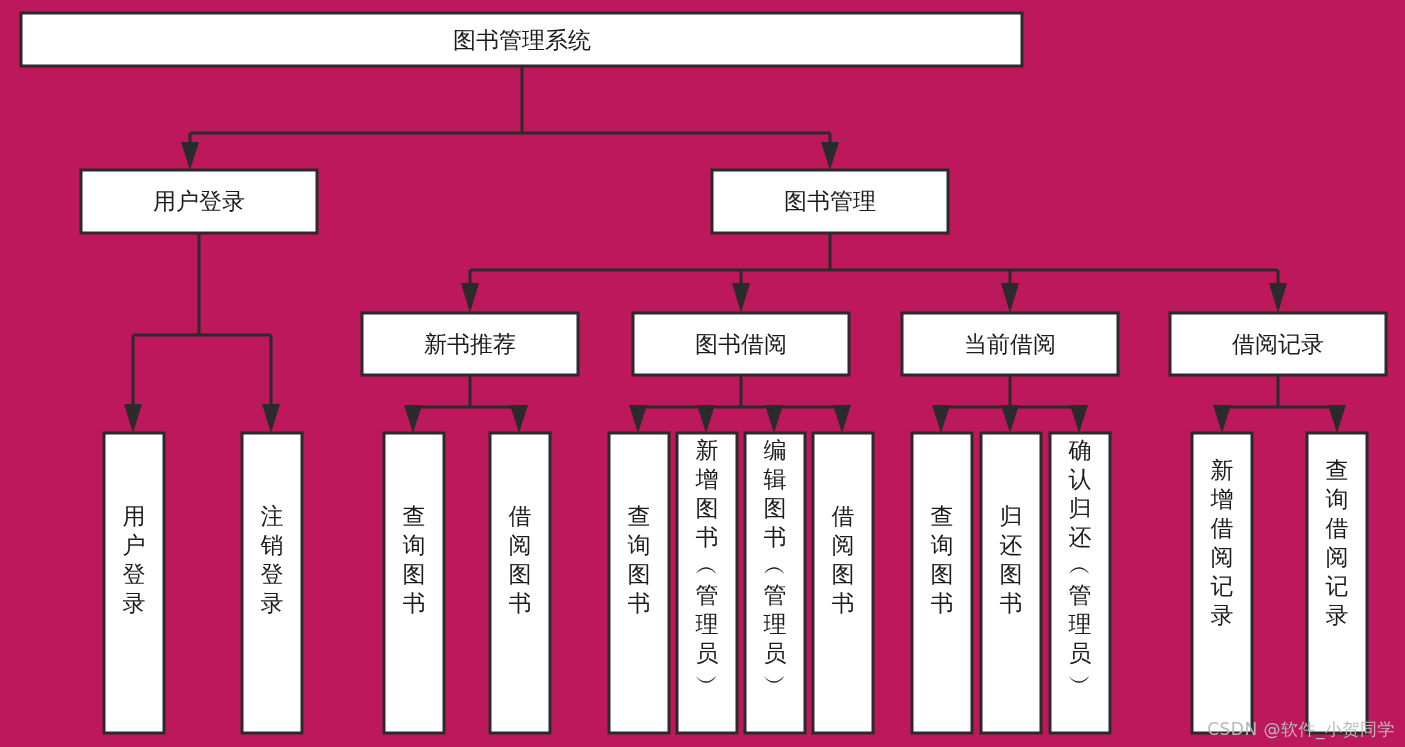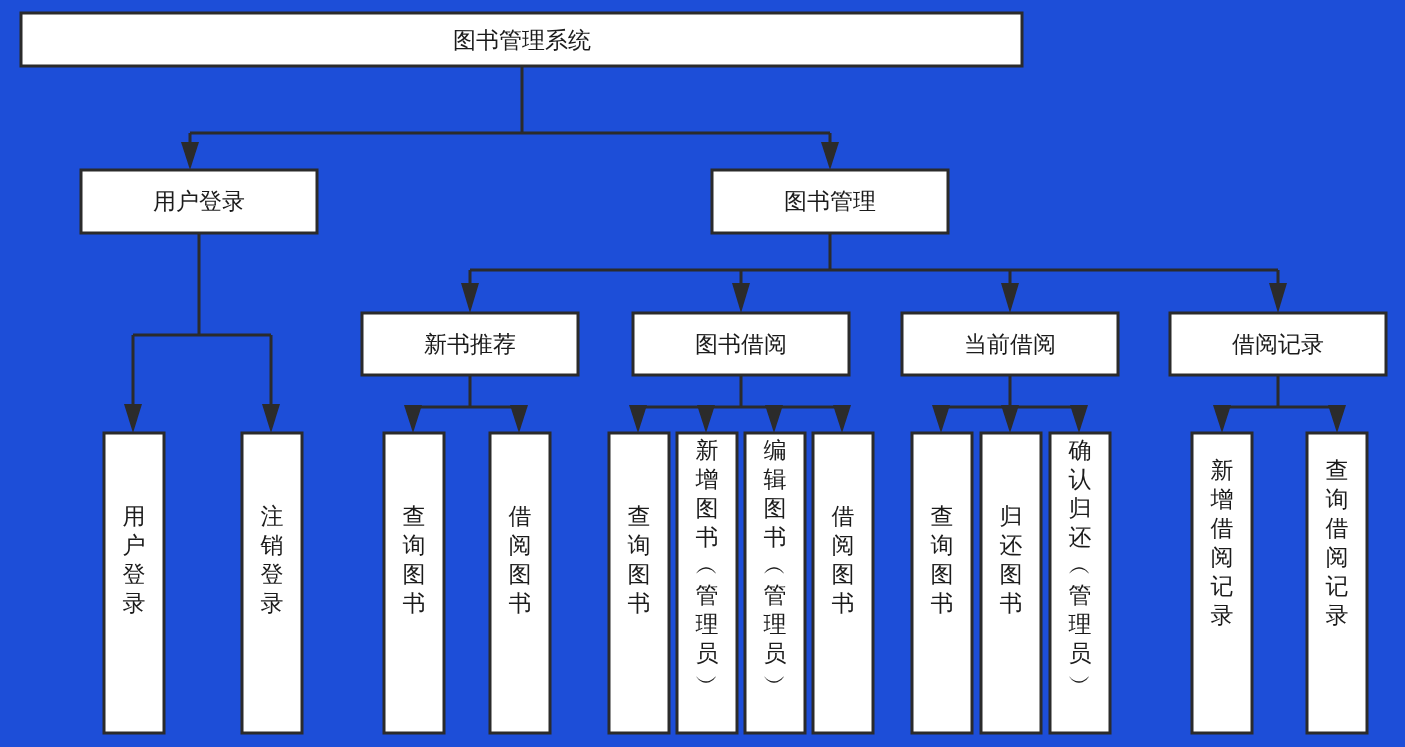--- a/index.html
+++ b/index.html
@@ -11,21 +11,21 @@
   body {
     font-family: "DejaVu Sans", "Liberation Sans", sans-serif;
     width: 1405px;
     height: 747px;
     overflow: hidden;
   }
   #diagram-root {
     position: relative;
     width: 1405px;
     height: 747px;
-    background: #1d4ed8;
+    background: #be185d;
   }
   svg.diagram-canvas {
     position: absolute;
     top: 0;
     left: 0;
     width: 1405px;
     height: 747px;
     display: block;
   }
   .node-box {
@@ -226,13 +226,14 @@
       <rect class="node-box" x="1192" y="433" width="60" height="300"></rect>
       <text class="node-label-vertical" x="1222" y="478"><tspan x="1222" y="478">新</tspan><tspan x="1222" y="507">增</tspan><tspan x="1222" y="536">借</tspan><tspan x="1222" y="565">阅</tspan><tspan x="1222" y="594">记</tspan><tspan x="1222" y="623">录</tspan></text>
     </g>
     <g>
       <rect class="node-box" x="1307" y="433" width="60" height="300"></rect>
       <text class="node-label-vertical" x="1337" y="478"><tspan x="1337" y="478">查</tspan><tspan x="1337" y="507">询</tspan><tspan x="1337" y="536">借</tspan><tspan x="1337" y="565">阅</tspan><tspan x="1337" y="594">记</tspan><tspan x="1337" y="623">录</tspan></text>
     </g>
 
   </svg>
 
+  <div class="watermark-text">CSDN @软件_小贺同学</div>
 </div>
 
 </body></html>

